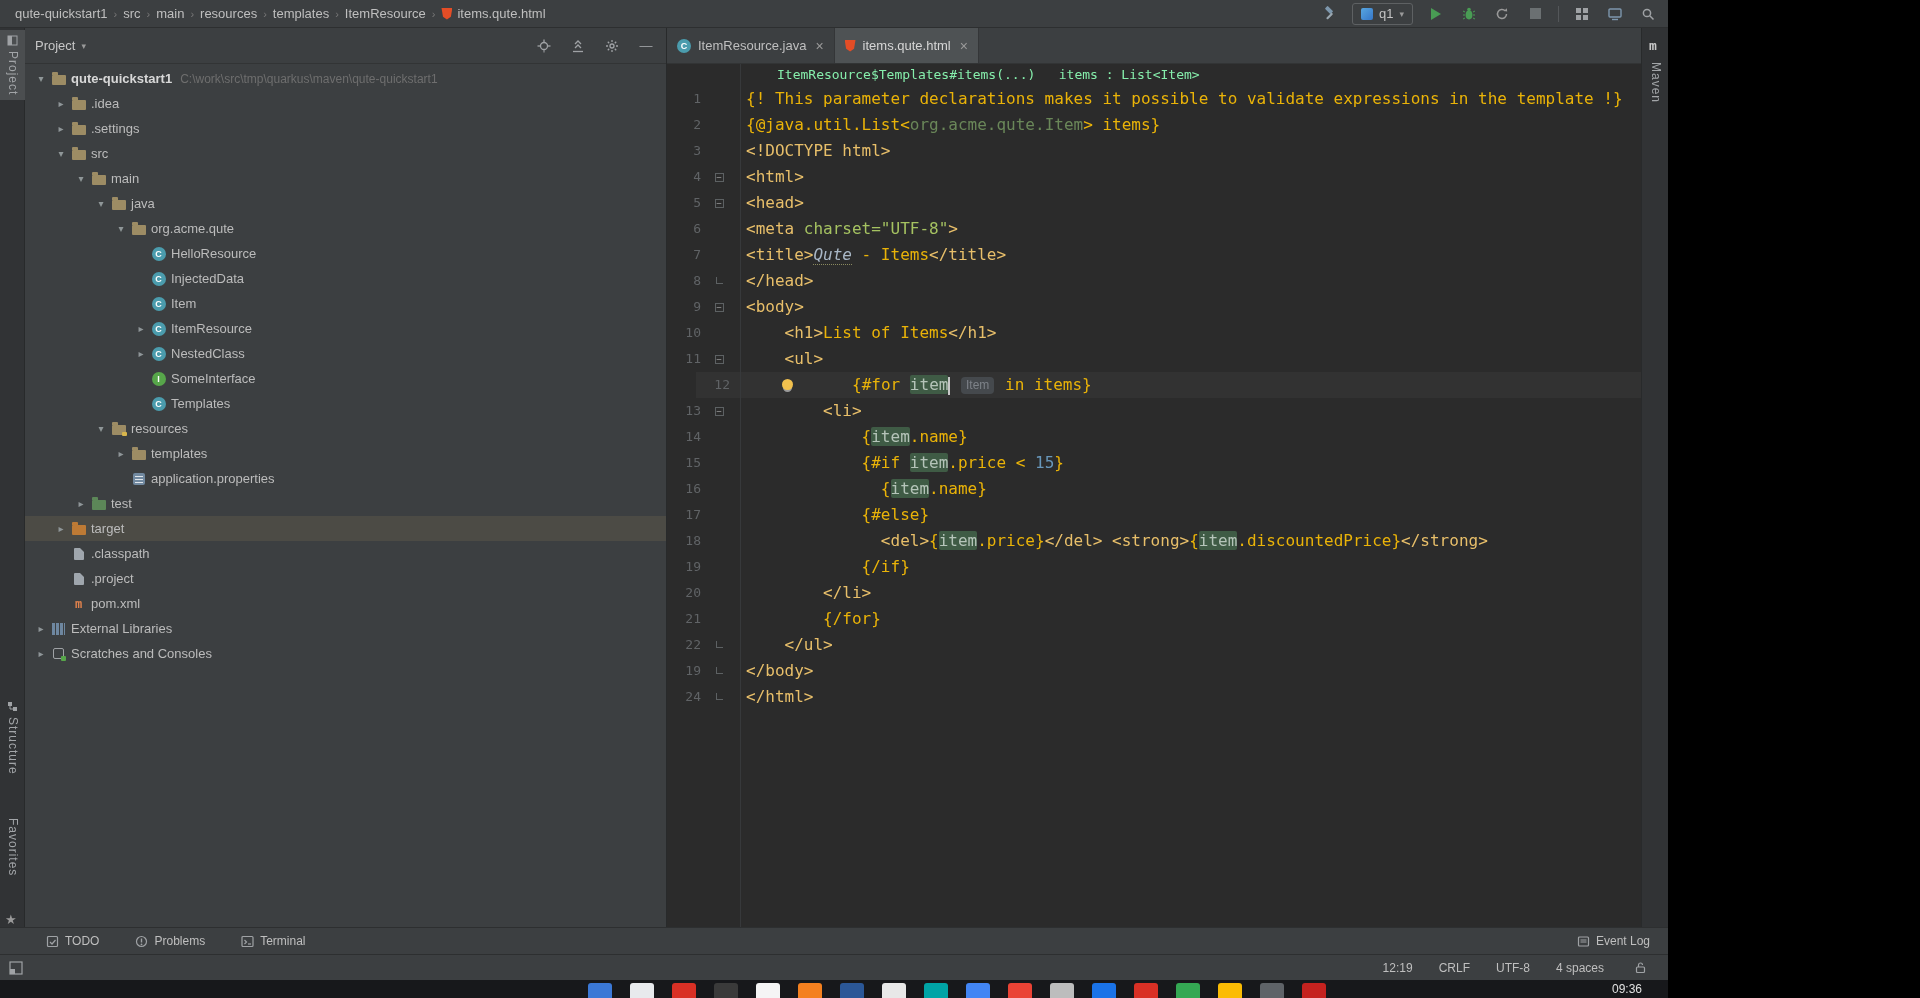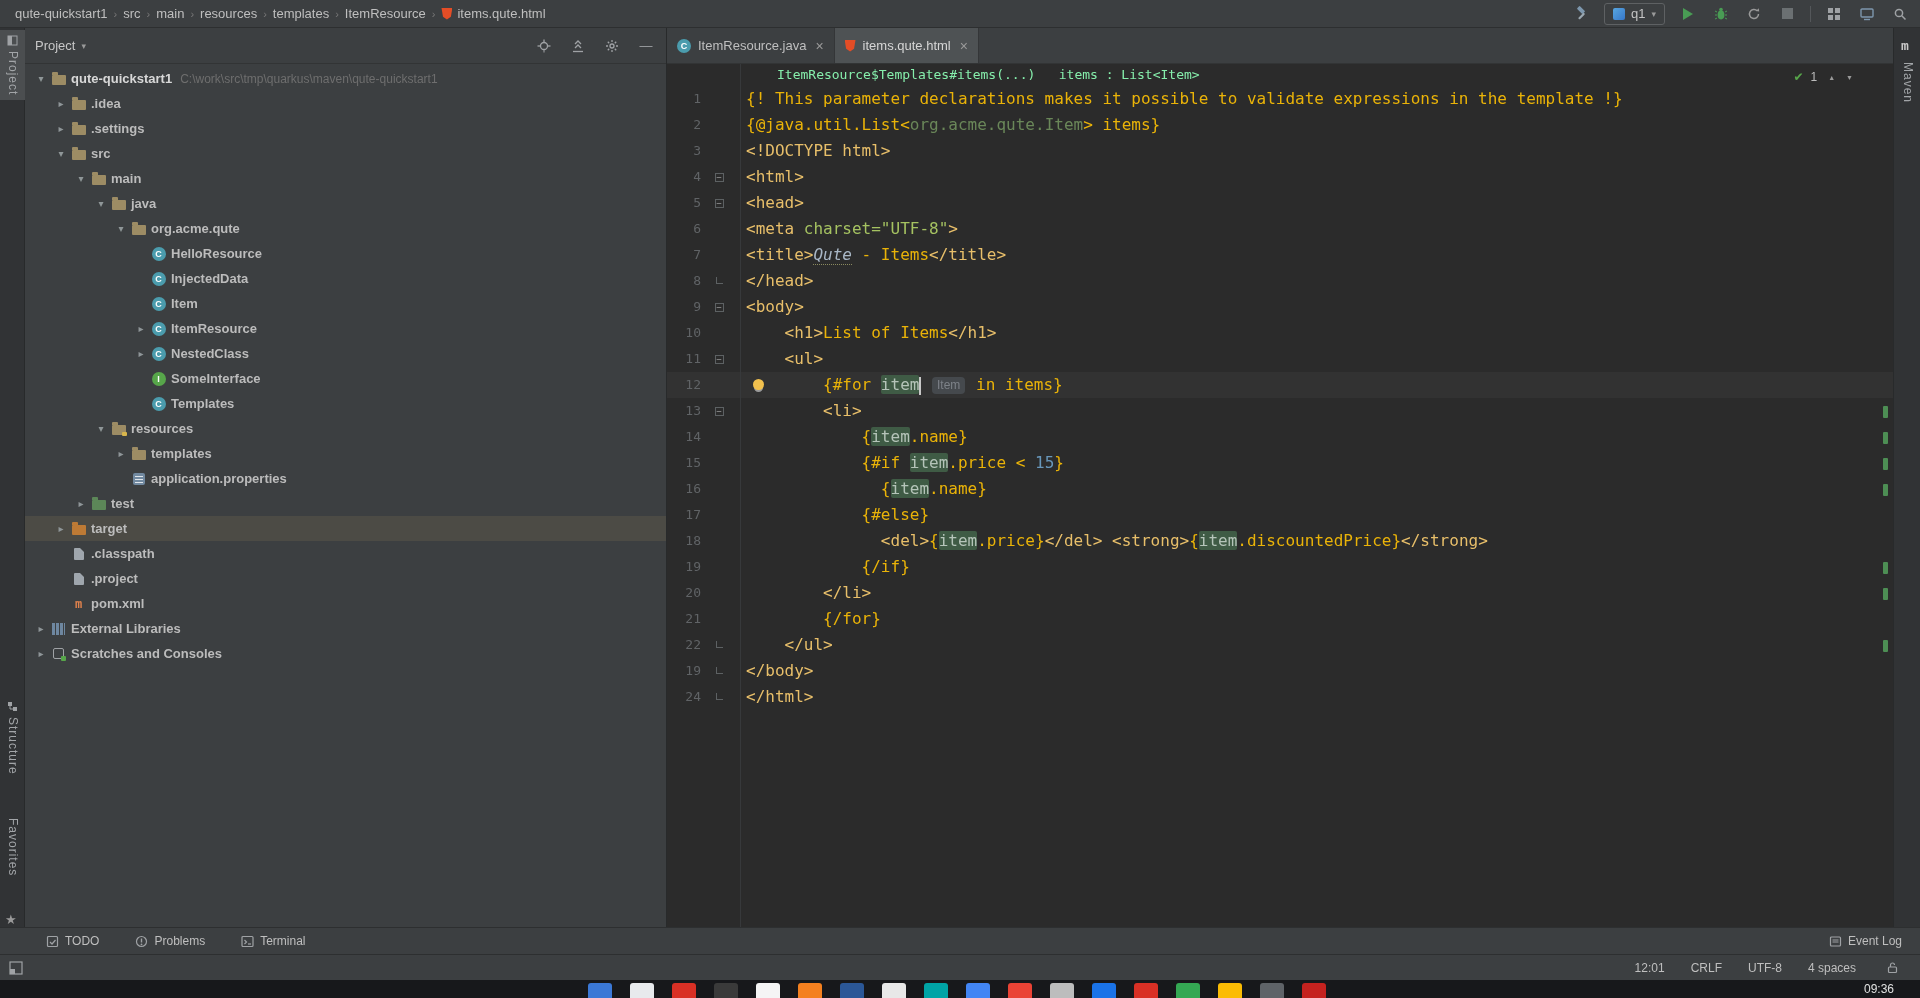--- a/index.html
+++ b/index.html
@@ -1,17 +1,17 @@
 <!DOCTYPE html>
 <html><head>
 <meta charset="utf-8">
 <style>
   html,body{margin:0;padding:0;background:#000;}
   *{box-sizing:border-box;}
-  .ide{position:relative;width:1920px;height:998px;background:#2b2b2b;overflow:hidden;
+  .ide{position:relative;width:1668px;height:998px;background:#2b2b2b;overflow:hidden;
        font-family:"Liberation Sans",sans-serif;color:#bbb;cursor:default;}
 
   
   .navbar{position:absolute;top:0;left:0;right:0;height:28px;background:#3c3f41;
           border-bottom:1px solid #2d2f30;display:flex;align-items:center;padding:0 10px;}
   .crumbs{display:flex;align-items:center;font-size:13px;color:#bfbfbf;}
   .crumb{display:flex;align-items:center;gap:5px;padding:0 5px;}
   .crumb-sep{color:#777;font-size:11px;padding:0 1px;}
   .nav-right{margin-left:auto;display:flex;align-items:center;gap:13px;}
   .icon-btn{display:flex;align-items:center;justify-content:center;width:20px;height:20px;}
@@ -34,21 +34,21 @@
   .project{position:absolute;left:25px;top:28px;width:642px;height:899px;background:#3c3f41;
            display:flex;flex-direction:column;border-right:1px solid #282a2b;}
   .project-header{height:36px;flex:none;border-bottom:1px solid #323435;display:flex;align-items:center;
                   padding:0 10px;font-size:13px;color:#c7c7c7;gap:6px;}
   .ph-icons{margin-left:auto;display:flex;align-items:center;gap:14px;}
   .tree{flex:1;overflow:hidden;padding-top:2px;}
   .trow{display:flex;align-items:center;height:25px;font-size:13px;color:#bcbcbc;white-space:nowrap;}
   .trow.selected{background:#4c4b45;}
   .tchev{width:16px;flex:none;font-size:10px;color:#8f9698;text-align:center;}
   .ticon{width:19px;flex:none;display:flex;justify-content:center;align-items:center;}
-  .tlabel{margin-left:3px;font-weight:bold;}
+  .tlabel{margin-left:3px;}
   .tlabel.bold{font-weight:bold;color:#d8d8d8;}
   .thint{margin-left:8px;color:#6e6e6e;font-size:12px;}
 
   
   .folder{width:14px;height:10px;background:#9d8c64;border-radius:1px;position:relative;margin-top:3px;display:block;}
   .folder:before{content:'';position:absolute;top:-3px;left:0;width:6px;height:3px;background:inherit;border-radius:1px 1px 0 0;}
   .f-test{background:#5c8758;}
   .f-excluded{background:#bd7a35;}
   .f-res:after{content:'';position:absolute;right:-1px;bottom:-1px;width:5px;height:4px;background:#d8b64c;border-radius:1px;}
   .cls-icon{width:14px;height:14px;border-radius:50%;background:#4b9cad;color:#fff;font-size:9px;font-weight:bold;
@@ -72,21 +72,21 @@
   .tab{display:flex;align-items:center;gap:7px;padding:0 10px;font-size:13px;color:#bfbfbf;border-right:1px solid #343638;}
   .tab.active{background:#4e5254;color:#d6d6d6;}
   .tab-close{color:#9a9a9a;font-size:14px;margin-left:2px;}
   .html-badge{width:11px;height:12px;background:#e44d26;clip-path:polygon(0 0,100% 0,86% 78%,50% 100%,14% 78%);display:inline-block;}
 
   .editor-body{position:relative;flex:1;overflow:hidden;font-family:"DejaVu Sans Mono","Liberation Mono",monospace;}
   .usage-hint{height:22px;line-height:22px;padding-left:110px;color:#86efac;font-size:13px;white-space:pre;}
   .gdiv{position:absolute;left:73px;top:0;bottom:0;width:1px;background:#37393b;}
   .lines{position:absolute;left:0;right:0;top:22px;}
   .cline{display:flex;align-items:center;height:26px;line-height:26px;position:relative;}
-  .cline.caret-line{background:#323232;}
+  .cline.caret-line{background:#323232;margin-left:29px;}
   .lnum{flex:none;width:40px;padding-right:6px;text-align:right;color:#606366;font-size:13px;}
   .lfold{flex:none;width:24px;display:flex;align-items:center;justify-content:center;}
   .fold-box{width:9px;height:9px;border:1px solid #5d6163;color:#9a9a9a;font-size:9px;line-height:7px;text-align:center;display:block;}
   .fold-endmark{width:7px;height:7px;border-left:1px solid #5d6163;border-bottom:1px solid #5d6163;display:block;margin-top:-2px;}
   .lcode{white-space:pre;font-size:16px;padding-left:15px;}
   .c-d{color:#eab308;} .c-tag{color:#e8bf6a;} .c-str{color:#a5c261;} .c-num{color:#6897bb;} .c-cls{color:#6a8759;}
   .c-hl{color:#b5c4b9;background:#3f5b45;border-radius:2px;}
   .c-spell{color:#a9b7c6;border-bottom:1px dotted #8a8a5e;font-style:italic;}
   .c-inlay{display:inline-block;background:#45494d;color:#7d8288;font-size:12px;line-height:17px;padding:0 5px;
            border-radius:4px;vertical-align:middle;margin:0 1px;font-family:"Liberation Sans",sans-serif;}
@@ -660,21 +660,21 @@
   </div>
 
   <div class="statusbar">
     <span class="icon-btn">
       <svg width="14" height="14">
           <rect x="1" y="1" width="12" height="12" fill="none" stroke="#9fa2a5" stroke-width="1.2"></rect>
           <rect x="1" y="8" width="5" height="5" fill="#9fa2a5"></rect>
         </svg>
     </span>
     <span class="spacer"></span>
-    <span>12:01</span>
+    <span>12:19</span>
     <span>CRLF</span>
     <span>UTF-8</span>
     <span>4 spaces</span>
     <span class="icon-btn">
       <svg width="11" height="13">
           <rect x="1.5" y="6" width="8" height="5.5" rx="1" fill="none" stroke="#9fa2a5" stroke-width="1.2"></rect>
           <path d="M3.5 6V4a2 2 0 0 1 4 0" fill="none" stroke="#9fa2a5" stroke-width="1.2"></path>
         </svg>
     </span>
   </div>

